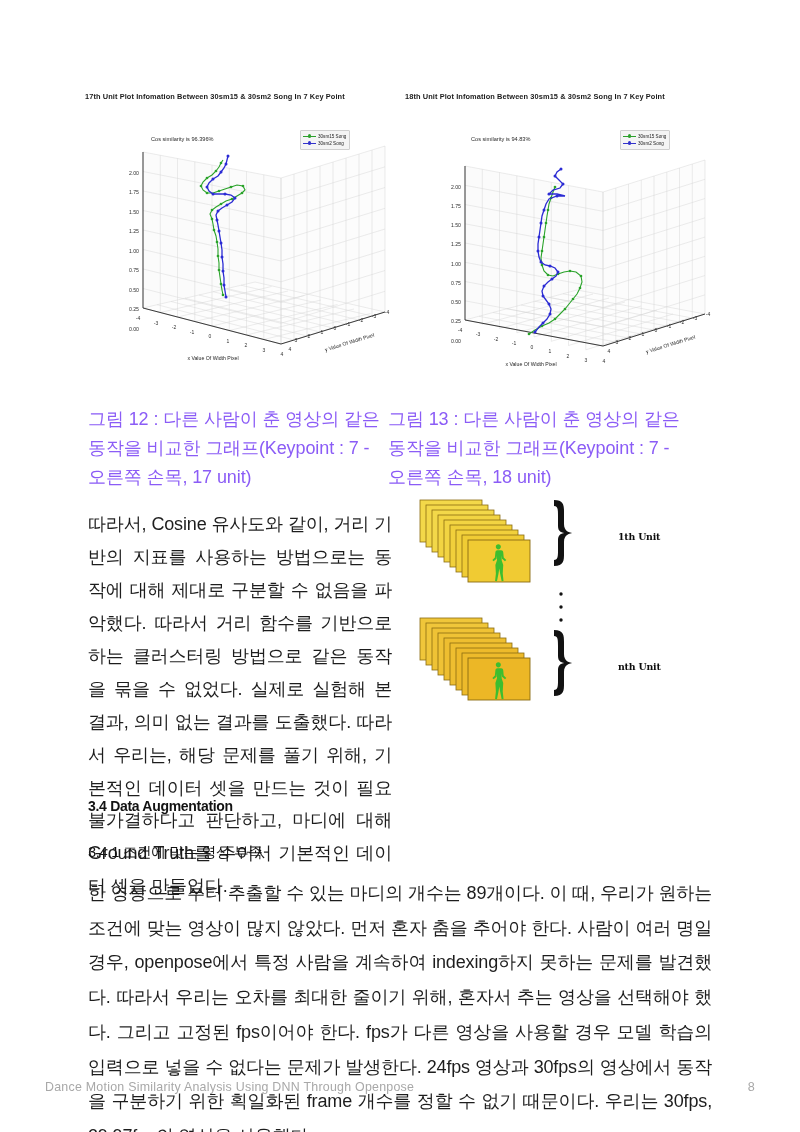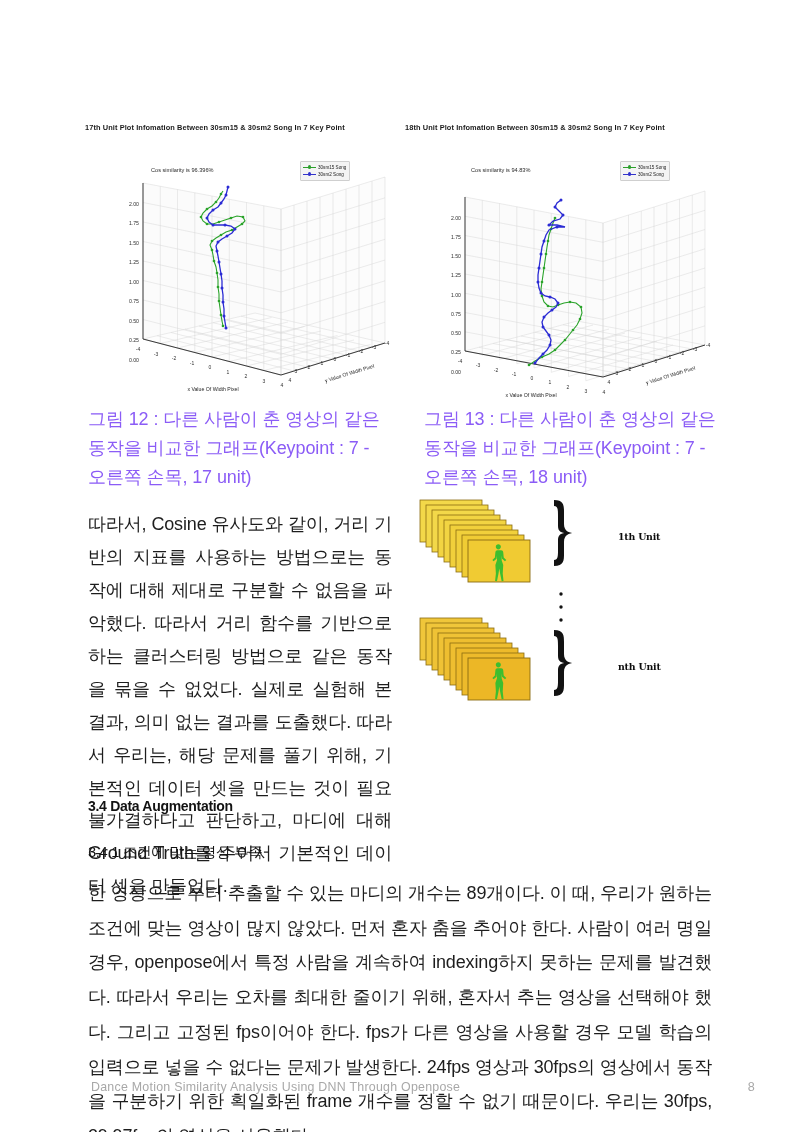--- a/index.html
+++ b/index.html
@@ -23,21 +23,20 @@
 
   
   .figrow {
     position: absolute;
     top: 92px;
     left: 85px;
     width: 630px;
     height: 275px;
     display: flex;
     gap: 10px;
-    margin-top: 31px;
   }
   .plotbox {
     position: relative;
     width: 310px;
     height: 275px;
   }
   .plot-title {
     position: absolute;
     top: 0;
     left: 0;
@@ -128,21 +127,21 @@
 
   
   .cap {
     position: absolute;
     font-size: 18px;
     line-height: 1.62;
     color: #8b5cf6;
     letter-spacing: -0.1px;
   }
   #cap12 { top: 405px; left: 88px; width: 300px; }
-  #cap13 { top: 405px; left: 424px; width: 300px; }
+  #cap13 { top: 405px; left: 388px; width: 300px; }
   #cap14 { top: 730px; left: 408px; width: 302px; }
 
   
   .para-left {
     position: absolute;
     top: 508px;
     left: 88px;
     width: 304px;
     font-size: 18px;
     line-height: 1.83;
@@ -207,21 +206,20 @@
     position: absolute;
     bottom: 38px;
     left: 45px;
     right: 45px;
     display: flex;
     align-items: flex-end;
     justify-content: space-between;
     color: #a8a8a8;
     font-size: 12.4px;
     letter-spacing: .25px;
-    margin-left: 46px;
   }
   .footer-page { font-size: 12.6px; }
 </style>
 </head>
 <body>
 
 <div class="page">
 
   <div class="figrow">
 

